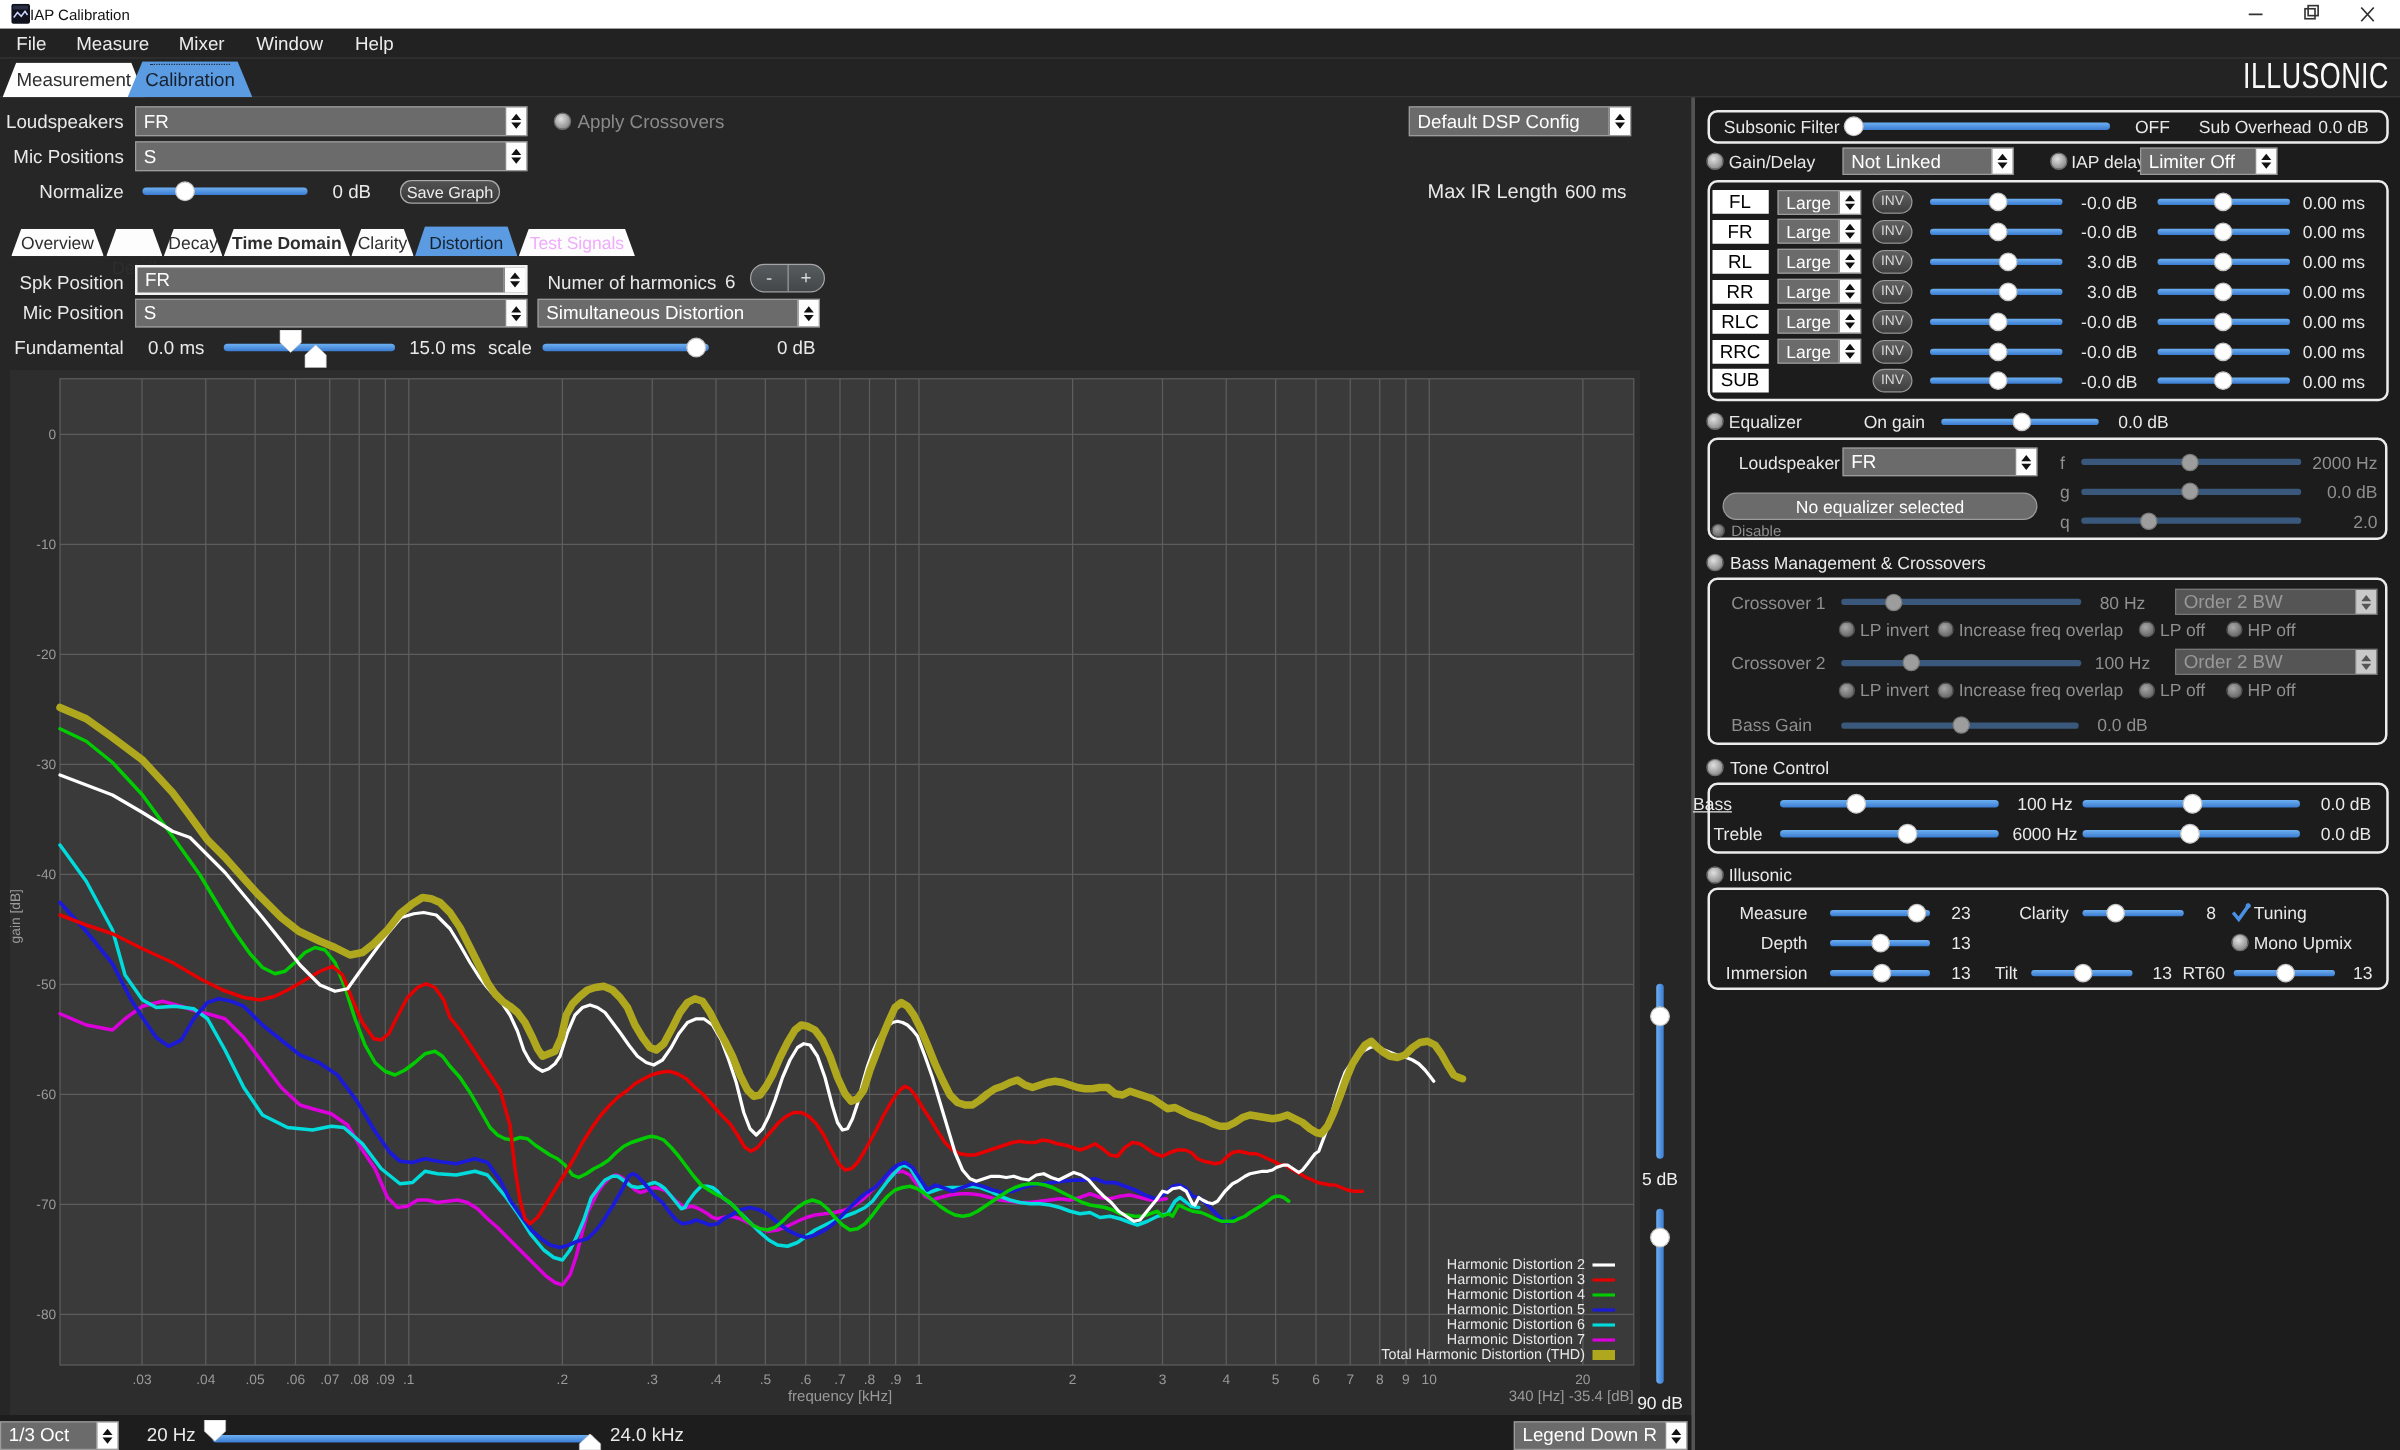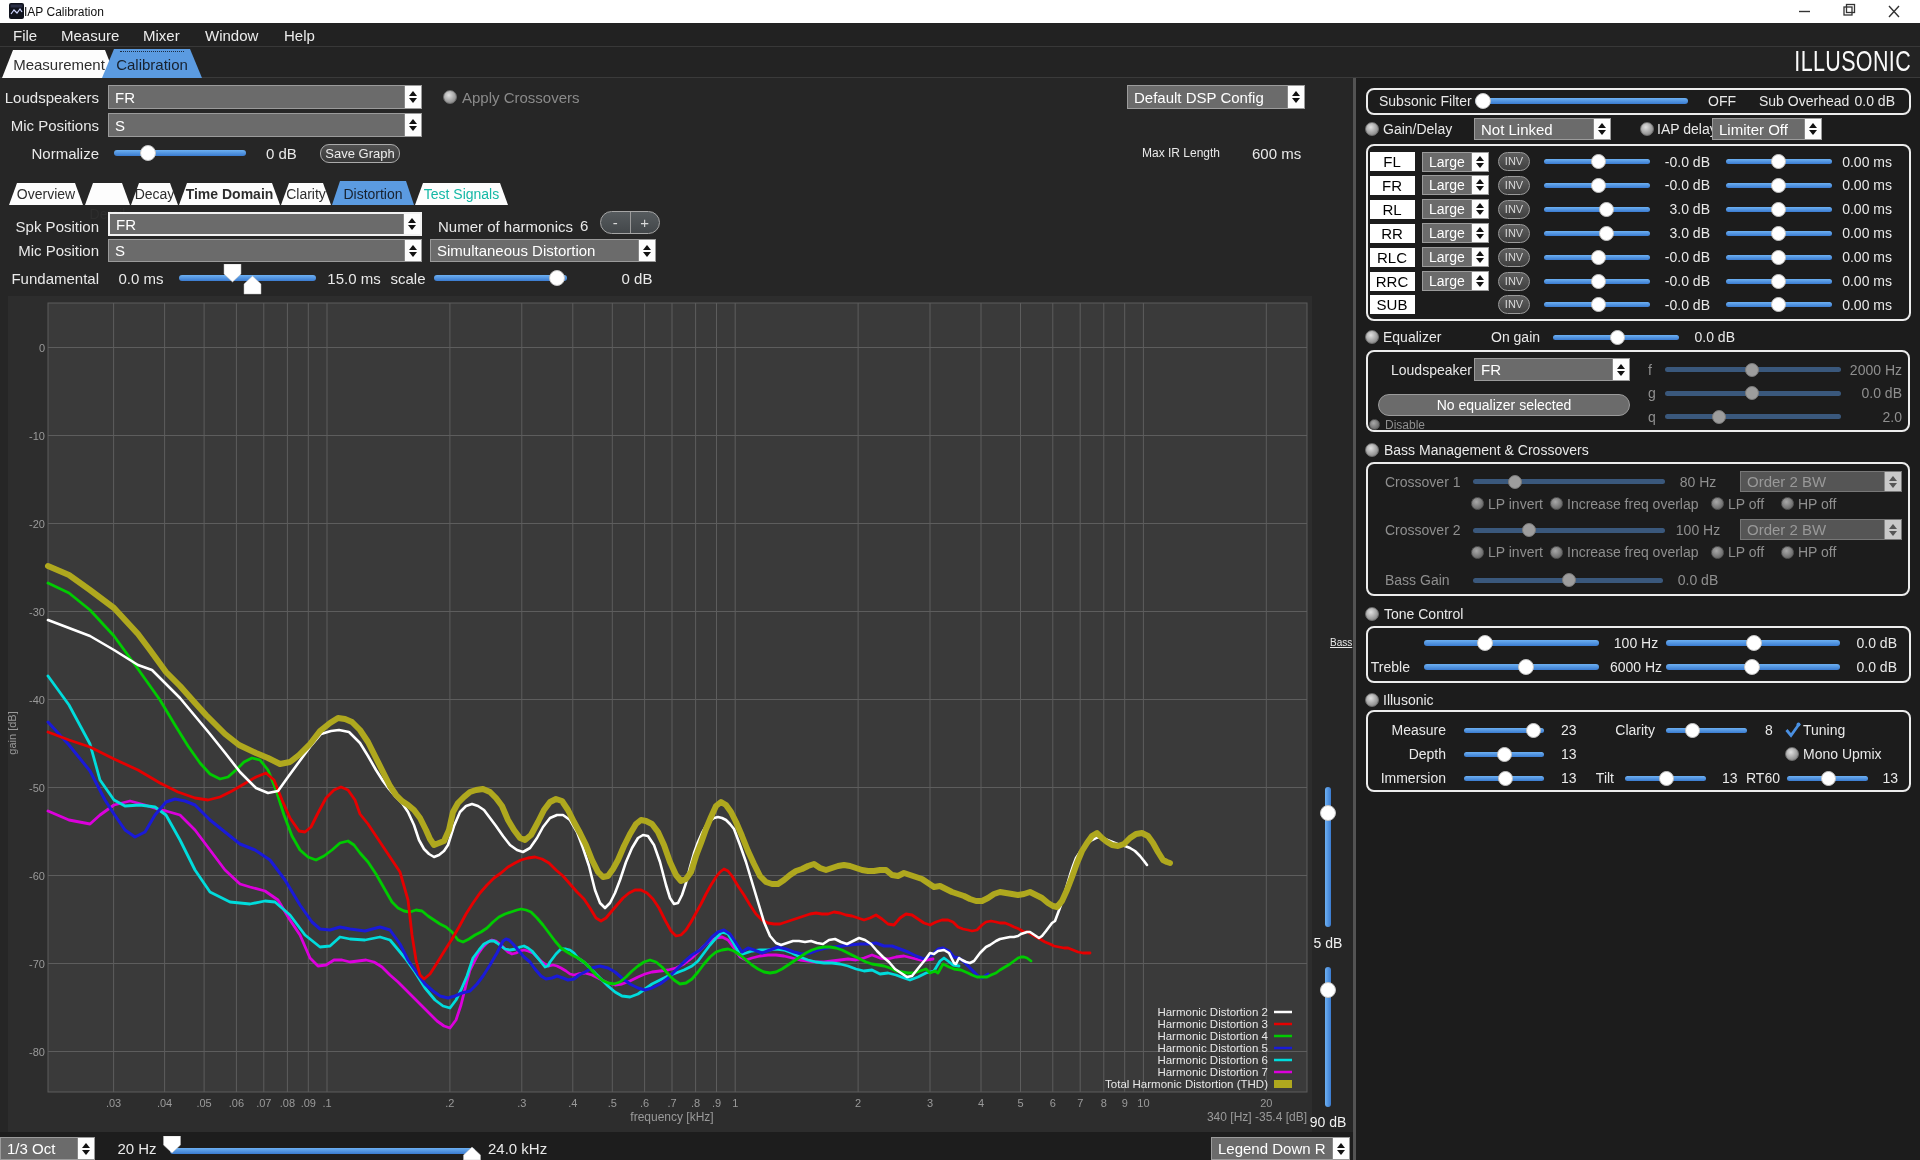--- a/index.html
+++ b/index.html
@@ -77,36 +77,36 @@
     <div class="sp">
       <i class="u"></i>
       <i class="d"></i>
     </div>
   </div>
 <div class="t" style="font-size:15px;color:#e9e9e9;height:21px;line-height:21px;left:-101px;top:142.5px;width:200px;text-align:right;">Normalize</div>
 <div class="sl" style="left:114px;top:150.0px;width:132px;height:6px"></div>
 <div class="hd" style="left:140px;top:145px;width:16px;height:16px"></div>
 <div class="t" style="font-size:15px;color:#e9e9e9;height:21px;line-height:21px;left:266px;top:142.5px;">0 dB</div>
 <div class="a" style="left:320px;top:144px;width:80px;height:19px;border:1px solid #ababab;border-radius:9px;background:linear-gradient(#525252,#383838);color:#ededed;font-size:13px;text-align:center;line-height:17px">Save Graph</div>
-<div class="t" style="font-size:12px;color:#e9e9e9;height:21px;line-height:21px;left:1142px;top:142.5px;">Max IR Length</div>
+<div class="t" style="font-size:16px;color:#e9e9e9;height:21px;line-height:21px;left:1142px;top:142.5px;">Max IR Length</div>
 <div class="t" style="font-size:15px;color:#e9e9e9;height:21px;line-height:21px;left:1252px;top:142.5px;">600 ms</div>
 <div class="a" style="left:9px;top:183px;width:74px;height:22px;background:#fdfdfd;clip-path:polygon(8px 0,66px 0,74px 22px,0 22px)"></div>
 <div class="t" style="font-size:14px;color:#2e2e2e;height:20px;line-height:20px;left:9.0px;top:184.0px;width:74px;text-align:center;">Overview</div>
 <div class="a" style="left:85px;top:183px;width:45px;height:22px;background:#fdfdfd;clip-path:polygon(8px 0,37px 0,45px 22px,0 22px)"></div>
 <div class="t" style="font-size:14px;color:#2e2e2e;height:20px;line-height:20px;left:85.0px;top:184.0px;width:45px;text-align:center;margin-top:20px;">Detail</div>
 <div class="a" style="left:131px;top:183px;width:47px;height:22px;background:#fdfdfd;clip-path:polygon(8px 0,39px 0,47px 22px,0 22px)"></div>
 <div class="t" style="font-size:14px;color:#2e2e2e;height:20px;line-height:20px;left:131.0px;top:184.0px;width:47px;text-align:center;">Decay</div>
 <div class="a" style="left:179px;top:183px;width:101px;height:22px;background:#fdfdfd;clip-path:polygon(8px 0,93px 0,101px 22px,0 22px)"></div>
 <div class="t" style="font-size:14px;color:#2e2e2e;height:20px;line-height:20px;left:179.0px;top:184.0px;width:101px;text-align:center;font-weight:bold;">Time Domain</div>
 <div class="a" style="left:281px;top:183px;width:50px;height:22px;background:#fdfdfd;clip-path:polygon(8px 0,42px 0,50px 22px,0 22px)"></div>
 <div class="t" style="font-size:14px;color:#2e2e2e;height:20px;line-height:20px;left:281.0px;top:184.0px;width:50px;text-align:center;">Clarity</div>
 <div class="a" style="left:332px;top:181px;width:82px;height:24px;background:#5b9be1;clip-path:polygon(8px 0,74px 0,82px 24px,0 24px)"></div>
 <div class="t" style="font-size:14px;color:#17212e;height:20px;line-height:20px;left:332.0px;top:184.0px;width:82px;text-align:center;">Distortion</div>
 <div class="a" style="left:415px;top:183px;width:93px;height:22px;background:#fdfdfd;clip-path:polygon(8px 0,85px 0,93px 22px,0 22px)"></div>
-<div class="t" style="font-size:14px;color:#14b8a6;height:22px;line-height:20px;left:415.0px;top:184.0px;width:93px;text-align:center;">Test Signals</div>
+<div class="t" style="font-size:14px;color:#f0abfc;height:22px;line-height:20px;left:415.0px;top:184.0px;width:93px;text-align:center;">Test Signals</div>
 <div class="t" style="font-size:15px;color:#e9e9e9;height:21px;line-height:21px;left:-101px;top:215.5px;width:200px;text-align:right;">Spk Position</div>
 <div class="dd" style="left:108px;top:212px;width:314px;height:24px;border:2px solid #f2f2f2;font-size:15px">
     <div class="tx">FR</div>
     <div class="sp">
       <i class="u"></i>
       <i class="d"></i>
     </div>
   </div>
 <div class="t" style="font-size:15px;color:#e9e9e9;height:21px;line-height:21px;left:438px;top:215.5px;">Numer of harmonics</div>
 <div class="t" style="font-size:15px;color:#e9e9e9;height:21px;line-height:21px;left:580px;top:214.5px;">6</div>
@@ -431,21 +431,21 @@
 <div class="t" style="font-size:14px;color:#8f8f8f;height:20px;line-height:20px;left:1728px;top:542.0px;">LP off</div>
 <div class="rd dim" style="left:1780.5px;top:545.5px;width:13.0px;height:13.0px"></div>
 <div class="t" style="font-size:14px;color:#8f8f8f;height:20px;line-height:20px;left:1798px;top:542.0px;">HP off</div>
 <div class="t" style="font-size:14px;color:#8f8f8f;height:20px;line-height:20px;left:1385px;top:570.0px;">Bass Gain</div>
 <div class="sl gr" style="left:1473px;top:577.5px;width:190px;height:5px"></div>
 <div class="hd gr" style="left:1562px;top:573px;width:14px;height:14px"></div>
 <div class="t" style="font-size:14px;color:#8f8f8f;height:20px;line-height:20px;left:1658.0px;top:570.0px;width:80px;text-align:center;">0.0 dB</div>
 <div class="rd" style="left:1365px;top:606.5px;width:14px;height:14px"></div>
 <div class="t" style="font-size:14px;color:#e9e9e9;height:20px;line-height:20px;left:1384px;top:603.5px;">Tone Control</div>
 <div class="gb" style="left:1366px;top:626px;width:545px;height:57px"></div>
-<div class="t" style="font-size:10px;color:#e9e9e9;height:20px;line-height:20px;left:1330px;top:633.0px;width:80px;text-align:left;text-decoration:underline;">Bass</div>
+<div class="t" style="font-size:14px;color:#e9e9e9;height:20px;line-height:20px;left:1330px;top:633.0px;width:80px;text-align:center;text-decoration:underline;">Bass</div>
 <div class="sl" style="left:1424px;top:640.0px;width:175px;height:6px"></div>
 <div class="hd" style="left:1477px;top:635px;width:16px;height:16px"></div>
 <div class="t" style="font-size:14px;color:#e9e9e9;height:20px;line-height:20px;left:1591.0px;top:633.0px;width:90px;text-align:center;">100 Hz</div>
 <div class="sl" style="left:1666px;top:640.0px;width:174px;height:6px"></div>
 <div class="hd" style="left:1746px;top:635px;width:16px;height:16px"></div>
 <div class="t" style="font-size:14px;color:#e9e9e9;height:20px;line-height:20px;left:1817px;top:633.0px;width:80px;text-align:right;">0.0 dB</div>
 <div class="t" style="font-size:14px;color:#e9e9e9;height:20px;line-height:20px;left:1330px;top:657.0px;width:80px;text-align:right;">Treble</div>
 <div class="sl" style="left:1424px;top:664.0px;width:175px;height:6px"></div>
 <div class="hd" style="left:1518px;top:659px;width:16px;height:16px"></div>
 <div class="t" style="font-size:14px;color:#e9e9e9;height:20px;line-height:20px;left:1586.0px;top:657.0px;width:100px;text-align:center;">6000 Hz</div>

